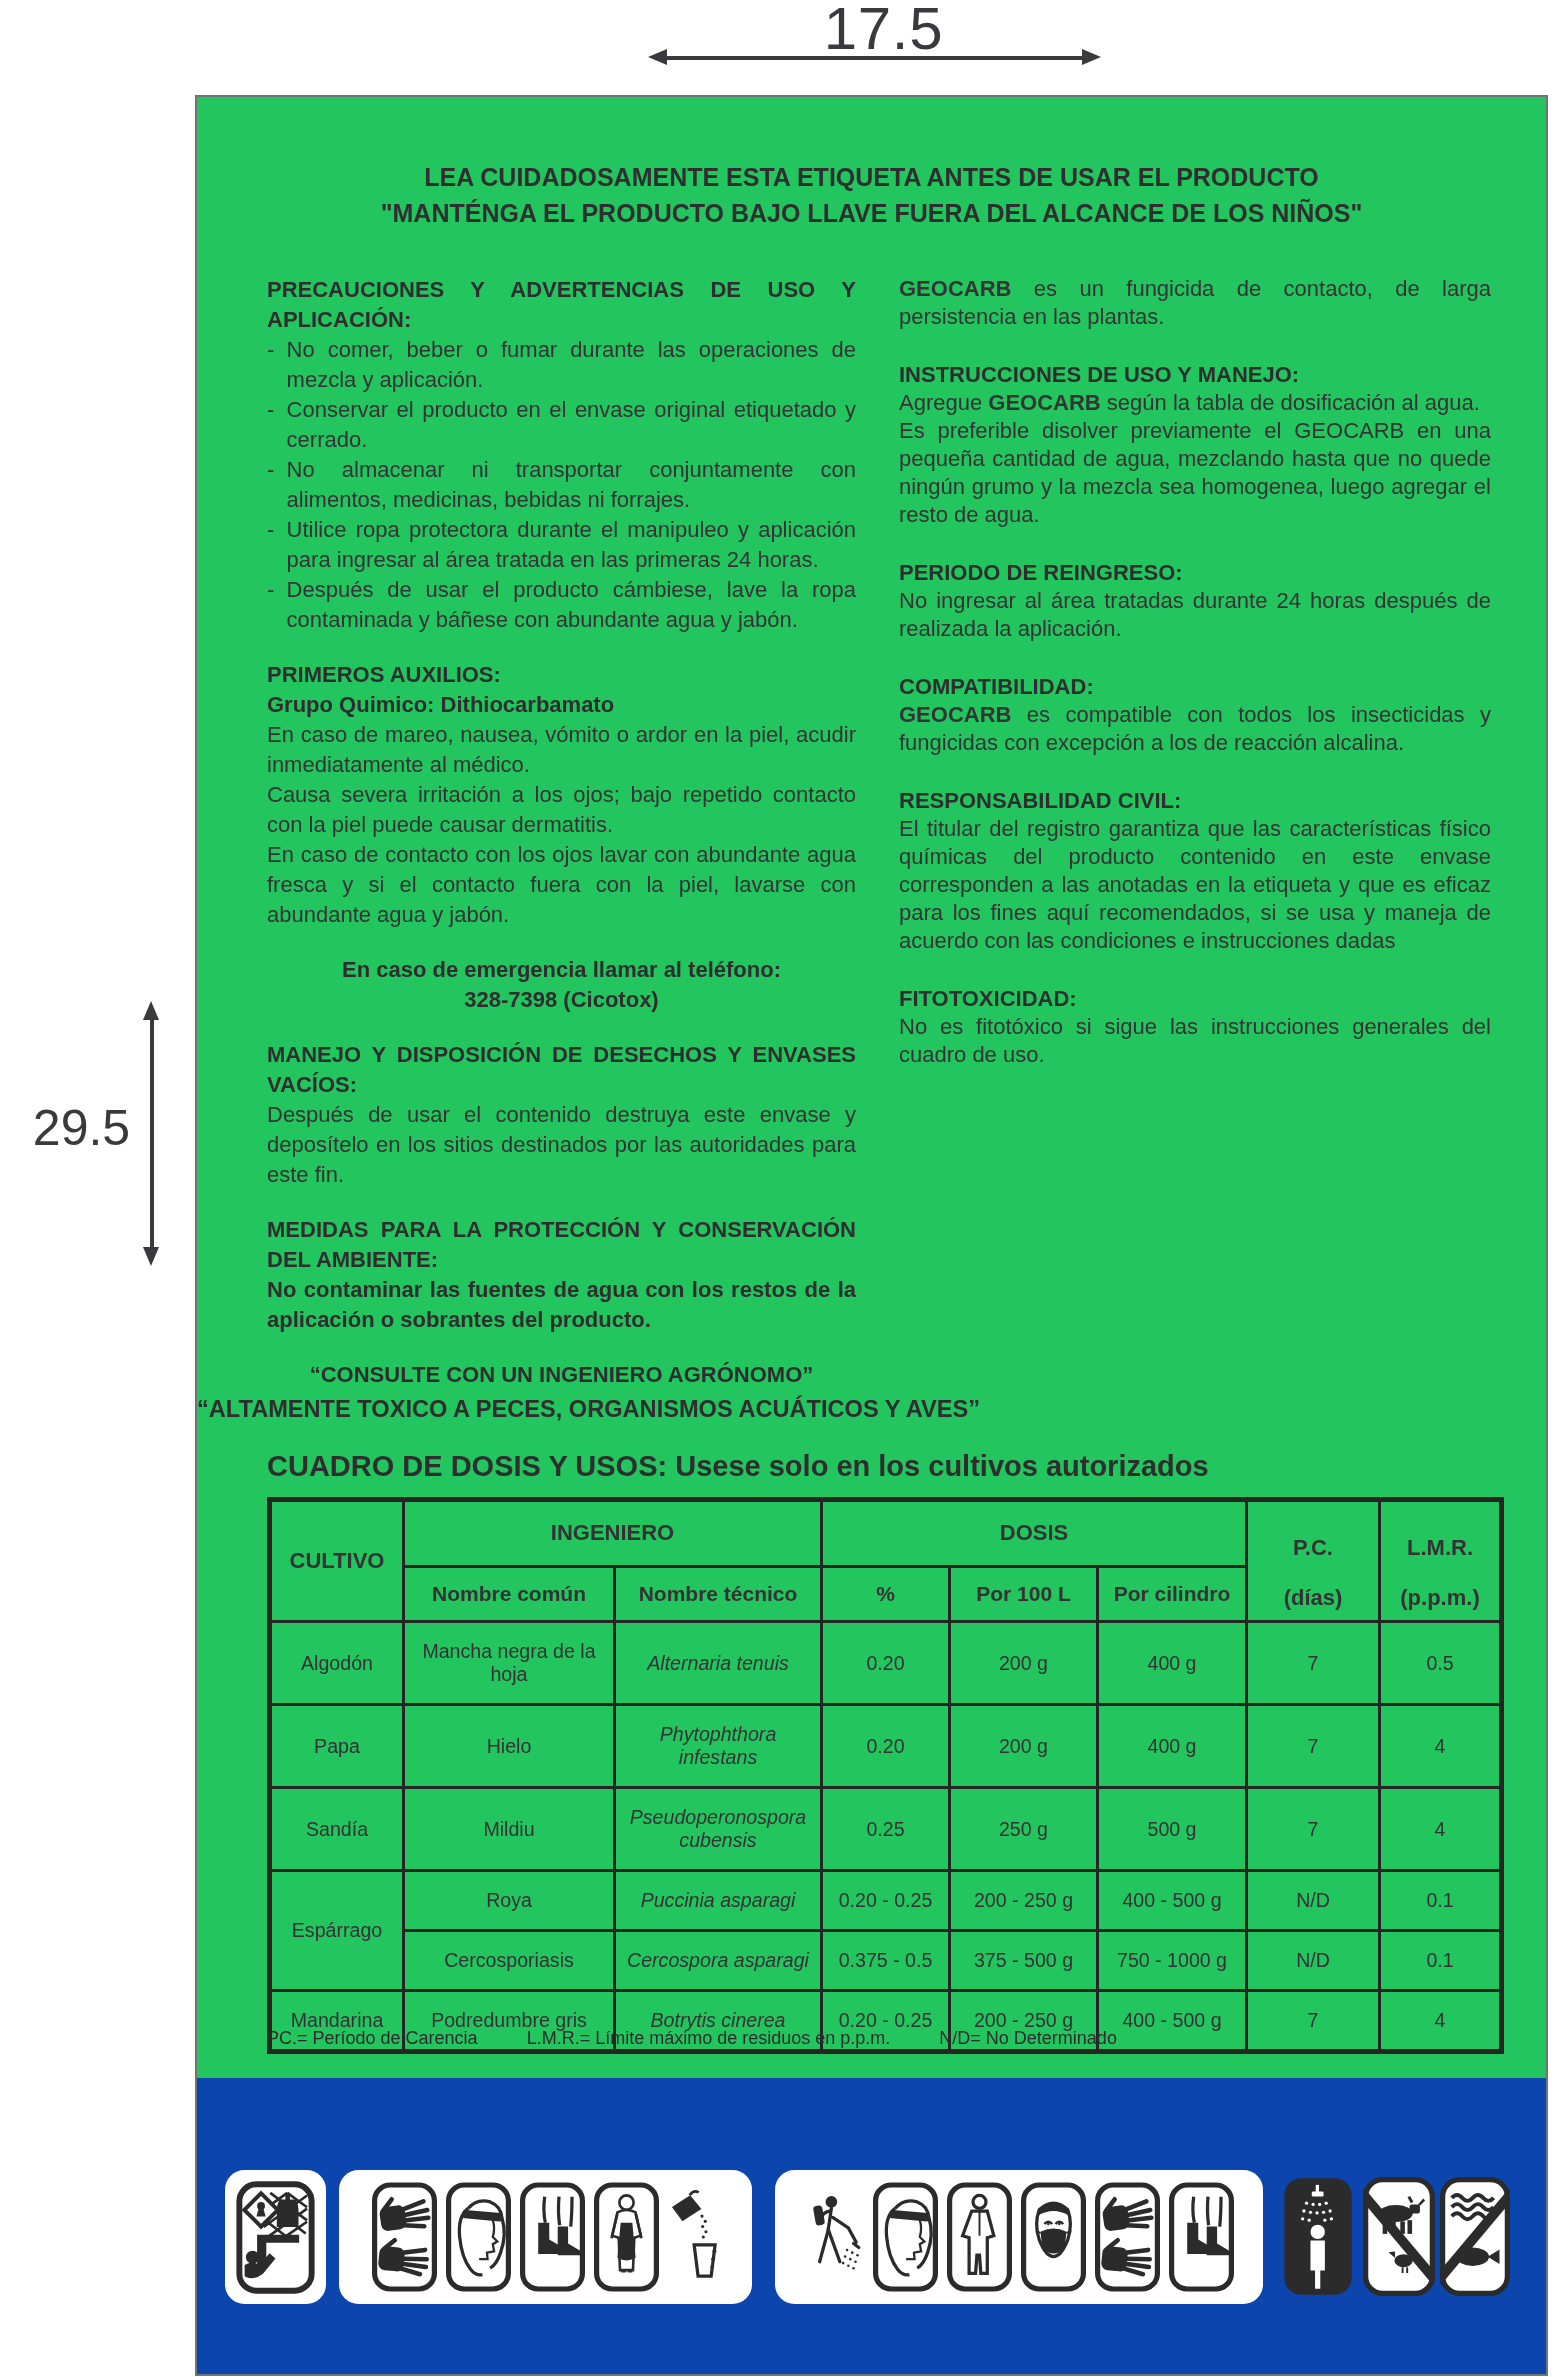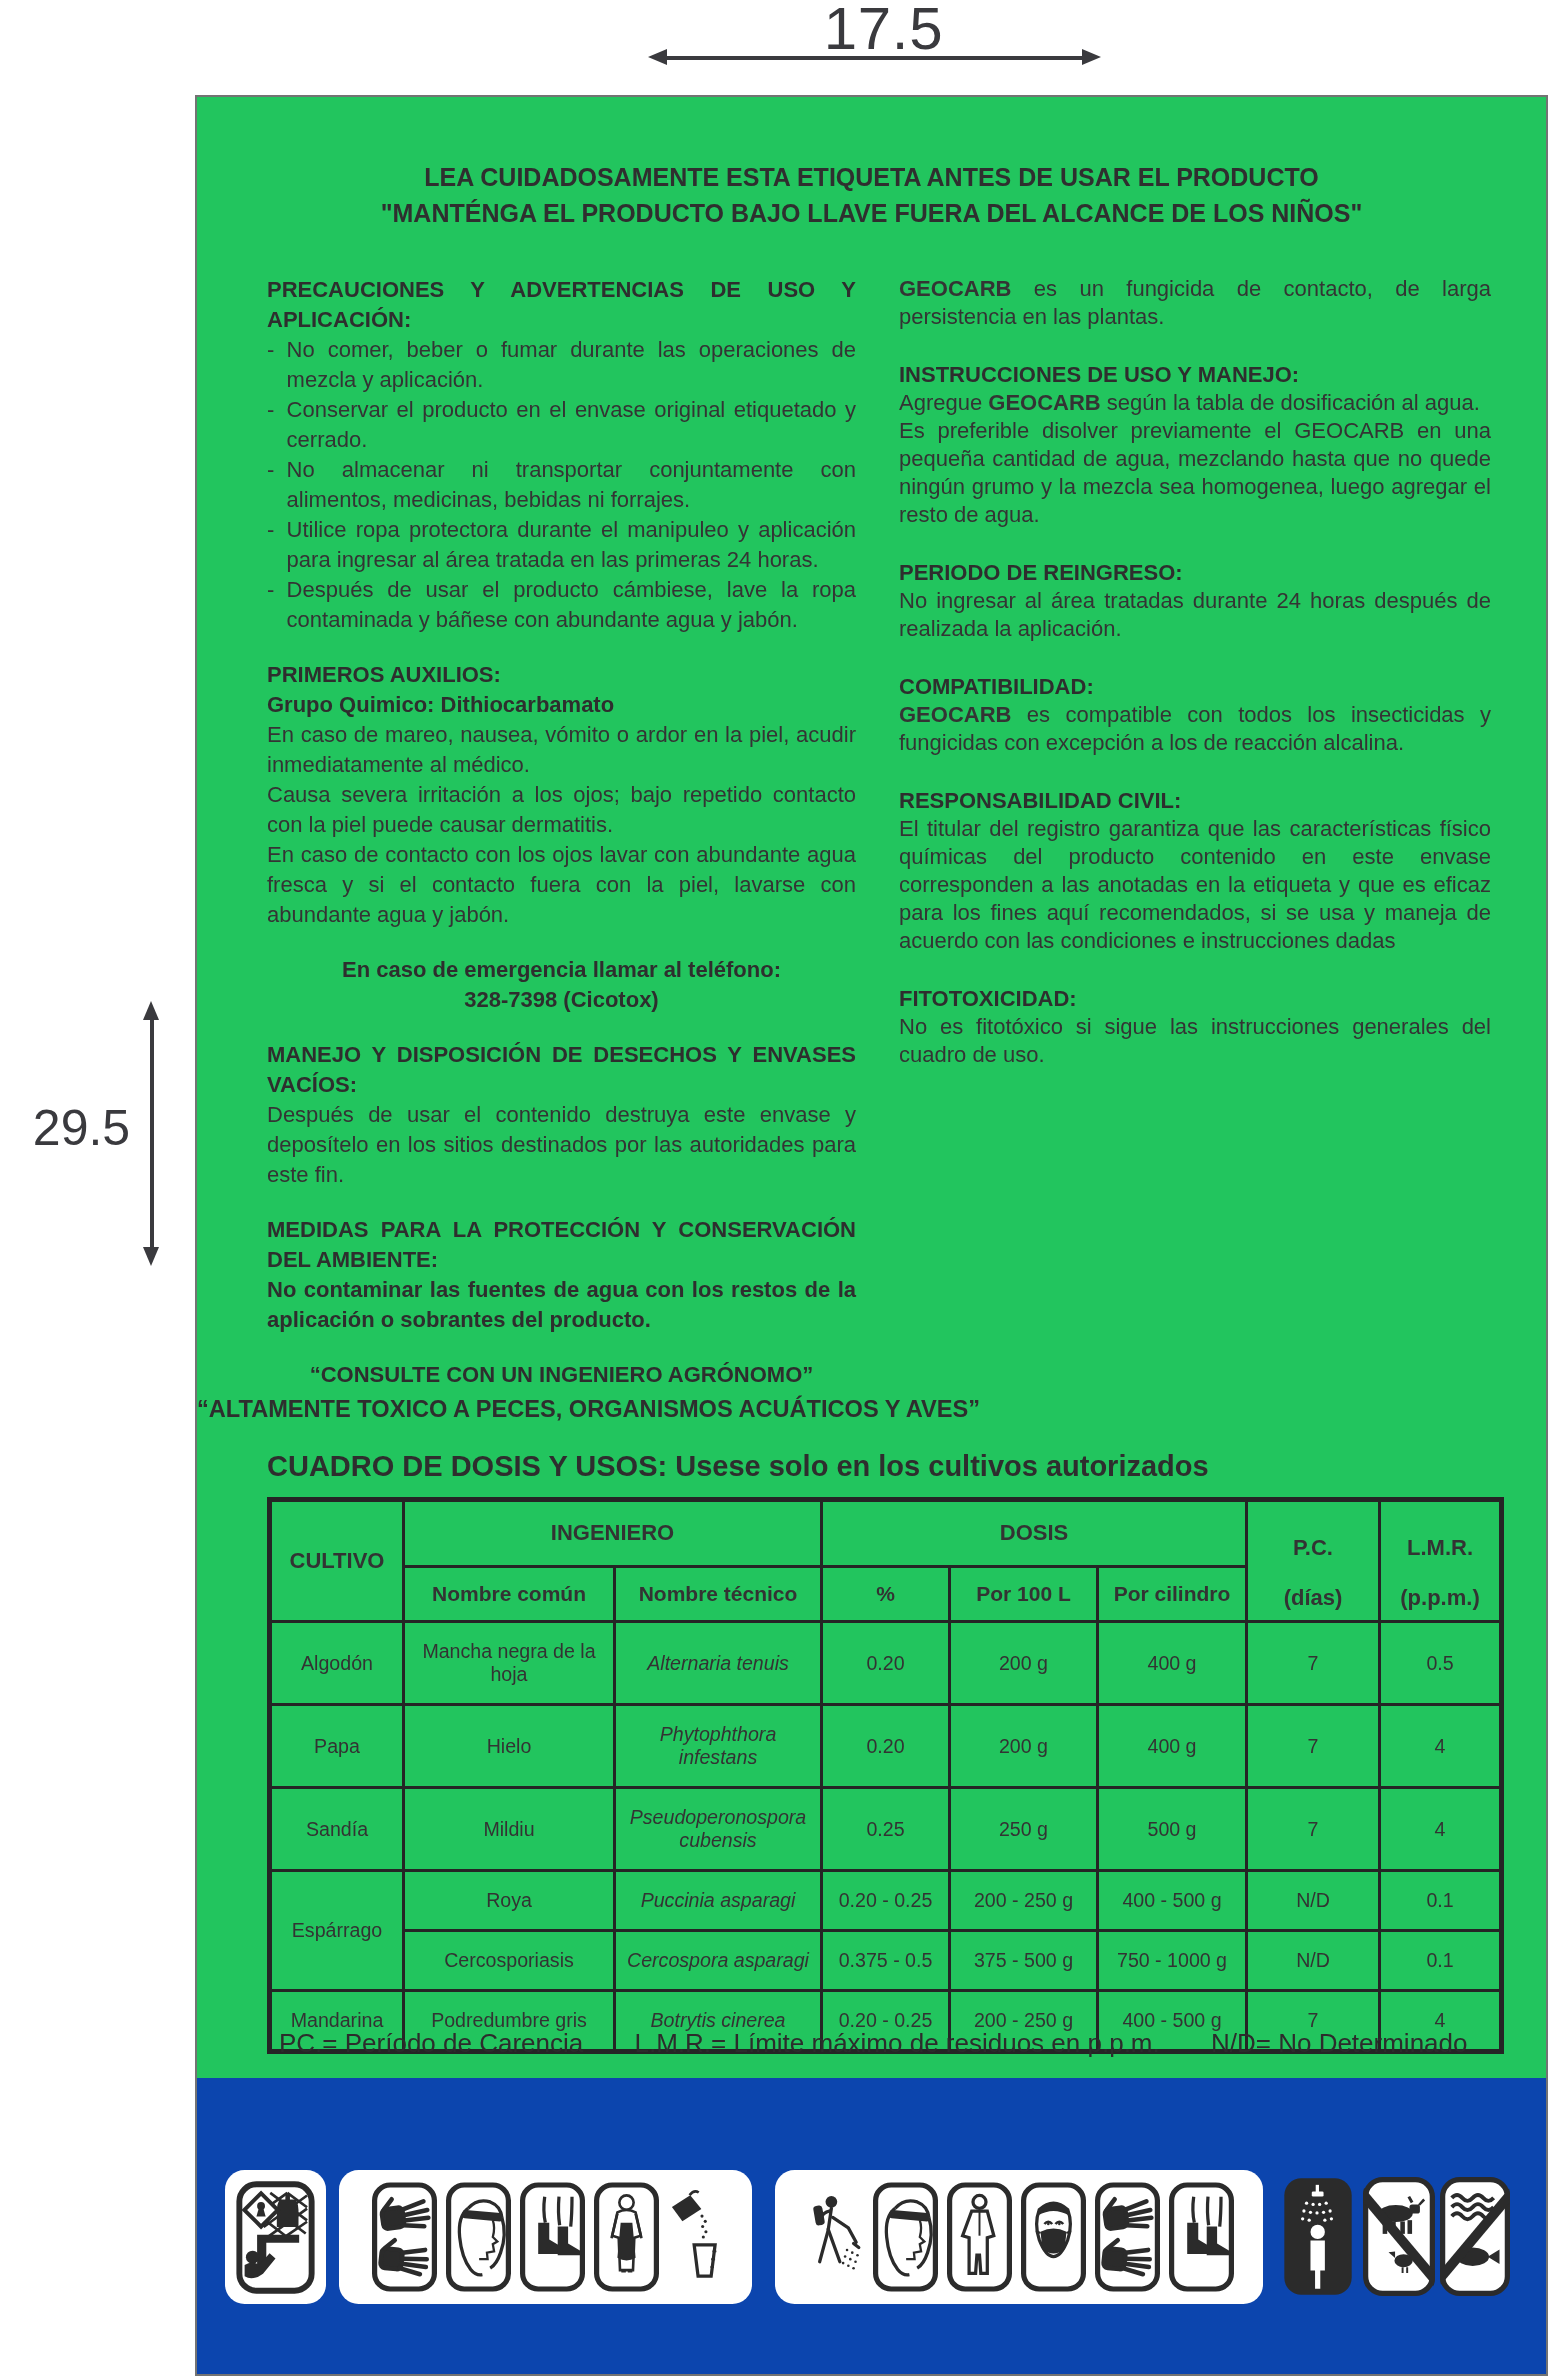--- a/index.html
+++ b/index.html
@@ -53,21 +53,21 @@
         border:5.9px solid #252525;table-layout:fixed;}
   table.dose th, table.dose td{border:3.3px solid #252525;color:#333;}
   table.dose th{font-size:22px;font-weight:bold;text-align:center;padding:9.2px 2.6px;}
   table.dose th.sub{font-size:21px;padding:6.5px 2.6px;}
   table.dose td{font-size:19.6px;text-align:center;padding:17px 3.9px;}
   td.cult{font-size:21px;text-align:left;padding-left:7.9px;}
   td.comun{font-size:17px;}
   td.tec{font-size:17.7px;font-style:italic;}
   .two-line span{display:block;line-height:26px;margin-top:24px;}
 
-  .footnote{position:absolute;left:70px;top:1931px;width:1243px;font-size:26px;color:#2c2c2c;margin-left:12px;}
+  .footnote{position:absolute;left:70px;top:1931px;width:1243px;font-size:18px;color:#2c2c2c;}
   .footnote span{margin-right:44px;}
 
   
   .band{position:absolute;left:0;bottom:0;width:100%;height:296px;background:#0c45ae;}
   .pcard{position:absolute;background:#fff;border-radius:19.6px;display:flex;
          align-items:center;justify-content:center;gap:9.2px;}
   .pcard-1{left:27.5px;top:92px;width:101px;height:134px;}
   .pcard-2{left:142px;top:92px;width:413px;height:134px;}
   .pcard-3{left:578px;top:92px;width:488px;height:134px;}
   .ptile{display:block;}

